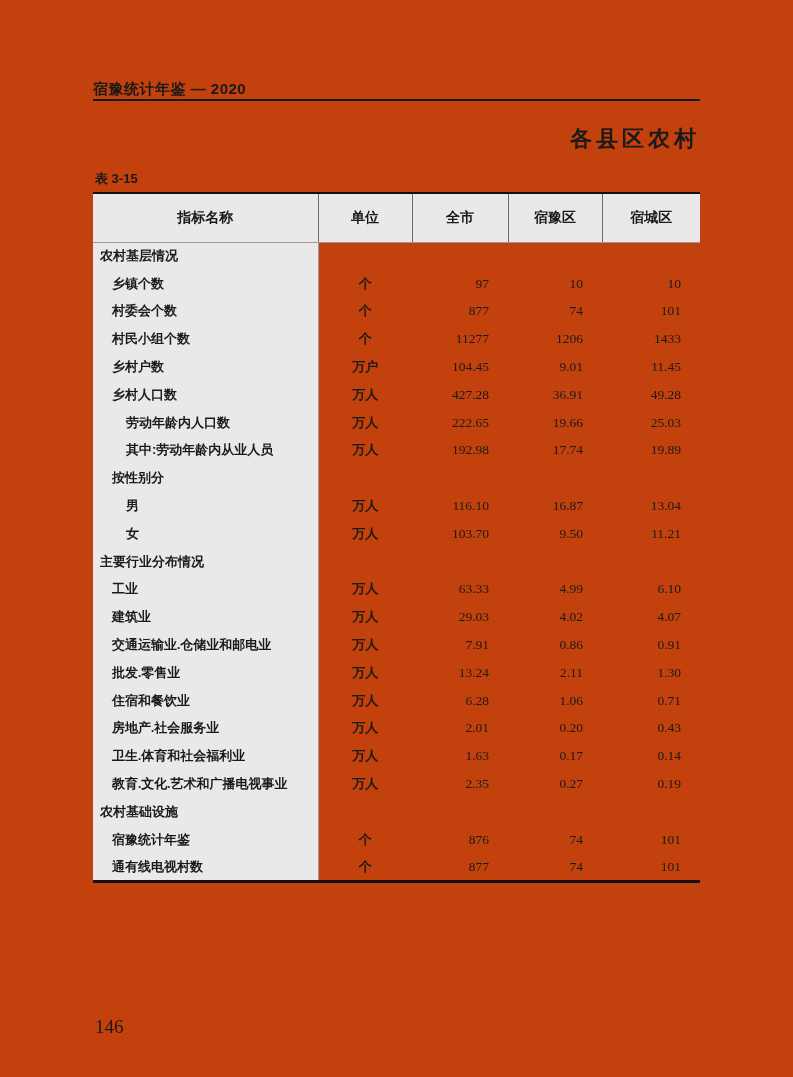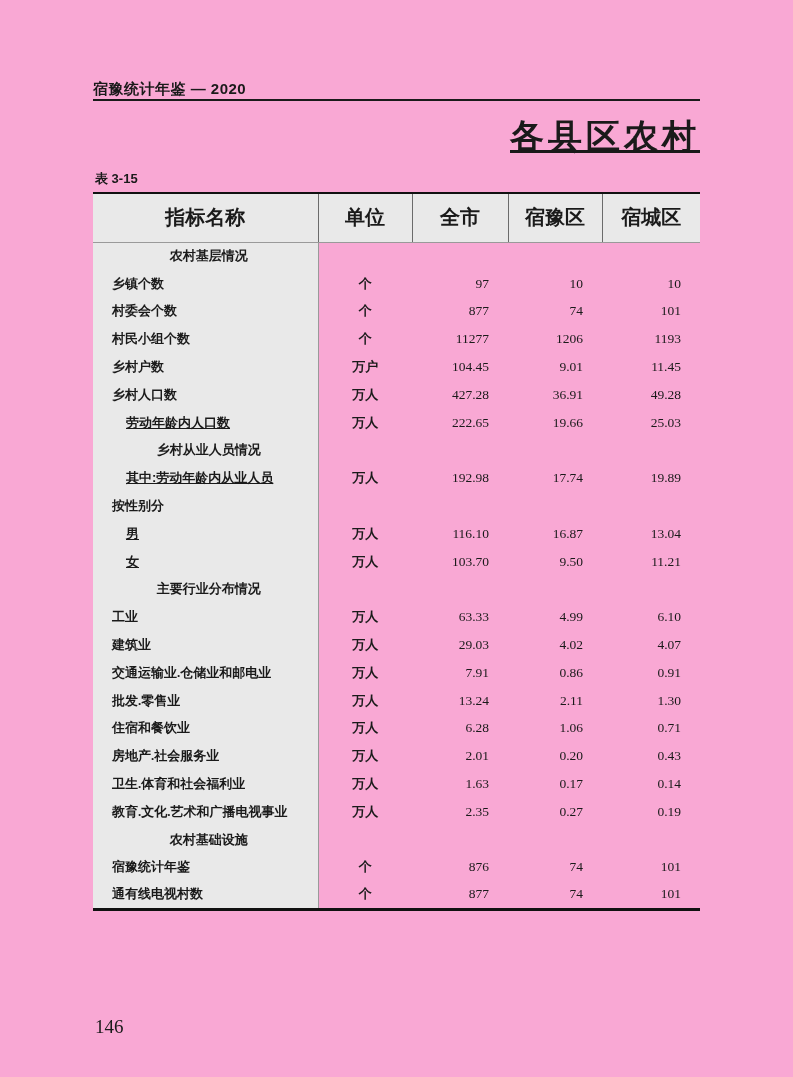--- a/index.html
+++ b/index.html
@@ -3,21 +3,21 @@
 <meta charset="utf-8">
 <style>
   * { margin: 0; padding: 0; box-sizing: border-box; }
   html, body { background: #ffffff; }
   body { font-family: "Liberation Sans", sans-serif; color: #1a1a1a; }
 
   .page {
     position: relative;
     width: 793px;
     height: 1077px;
-    background: #f9a8d4;
+    background: #c2410c;
     overflow: hidden;
   }
 
   .running-header {
     position: absolute;
     left: 93px;
     top: 80px;
     font-size: 15px;
     font-weight: 700;
     letter-spacing: 0.5px;
@@ -28,29 +28,28 @@
     position: absolute;
     left: 93px;
     top: 99px;
     width: 607px;
     height: 2px;
     background: #1a1a1a;
   }
 
   .page-title {
     position: absolute;
-    top: 114px;
+    top: 124px;
     right: 93px;
     font-family: "Liberation Serif", serif;
-    font-size: 34px;
+    font-size: 22px;
     font-weight: 600;
     letter-spacing: 4px;
     color: #1a1a1a;
     white-space: nowrap;
-    text-decoration: underline;
   }
 
   .table-label {
     position: absolute;
     left: 95px;
     top: 170px;
     font-size: 13px;
     font-weight: 700;
     color: #1a1a1a;
   }
@@ -63,21 +62,21 @@
     border-collapse: collapse;
     table-layout: fixed;
     border-top: 2.5px solid #111111;
     border-bottom: 3px solid #111111;
   }
 
   thead tr { height: 49px; }
 
   thead th {
     background: #e9e9e9;
-    font-size: 20px;
+    font-size: 14px;
     font-weight: 600;
     text-align: center;
     vertical-align: middle;
     border-bottom: 1px solid #9a9a9a;
     color: #1a1a1a;
     margin-top: 40px;
   }
   thead th + th { border-left: 1px solid #6b6b6b; }
 
   tbody tr { height: 27.8px; }
@@ -88,23 +87,23 @@
     color: #1a1a1a;
     overflow: hidden;
     white-space: nowrap;
   }
 
   tbody td.c-label {
     background: #e9e9e9;
     border-right: 1px solid #9a9a9a;
     font-weight: 600;
   }
-  td.c-label.indent-0 { padding-left: 7px; text-align: center; }
+  td.c-label.indent-0 { padding-left: 7px; }
   td.c-label.indent-1 { padding-left: 19px; font-family: Liberation Serif, serif; }
-  td.c-label.indent-2 { padding-left: 33px; text-decoration: underline; }
+  td.c-label.indent-2 { padding-left: 33px; }
 
   tbody td.c-unit {
     text-align: center;
     font-weight: 600;
   }
 
   tbody td.c-num {
     text-align: right;
     padding-right: 19px;
     font-family: "Liberation Serif", serif;
@@ -174,21 +173,21 @@
       <td class="c-num">877</td>
       <td class="c-num">74</td>
       <td class="c-num">101</td>
     </tr>
 
     <tr>
       <td class="c-label indent-1">村民小组个数</td>
       <td class="c-unit">个</td>
       <td class="c-num">11277</td>
       <td class="c-num">1206</td>
-      <td class="c-num">1193</td>
+      <td class="c-num">1433</td>
     </tr>
 
     <tr>
       <td class="c-label indent-1">乡村户数</td>
       <td class="c-unit">万户</td>
       <td class="c-num">104.45</td>
       <td class="c-num">9.01</td>
       <td class="c-num">11.45</td>
     </tr>
 
@@ -201,27 +200,20 @@
     </tr>
 
     <tr>
       <td class="c-label indent-2">劳动年龄内人口数</td>
       <td class="c-unit">万人</td>
       <td class="c-num">222.65</td>
       <td class="c-num">19.66</td>
       <td class="c-num">25.03</td>
     </tr>
 
-    <tr>
-      <td class="c-label indent-0">乡村从业人员情况</td>
-      <td class="c-unit"></td>
-      <td class="c-num"></td>
-      <td class="c-num"></td>
-      <td class="c-num"></td>
-    </tr>
 
 
     <tr>
       <td class="c-label indent-2">其中:劳动年龄内从业人员</td>
       <td class="c-unit">万人</td>
       <td class="c-num">192.98</td>
       <td class="c-num">17.74</td>
       <td class="c-num">19.89</td>
     </tr>
 

